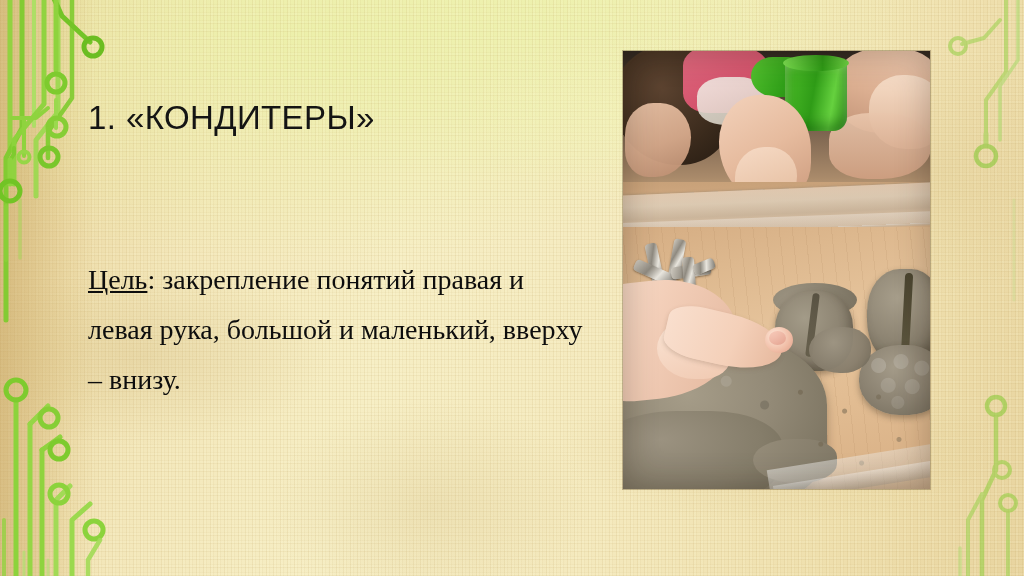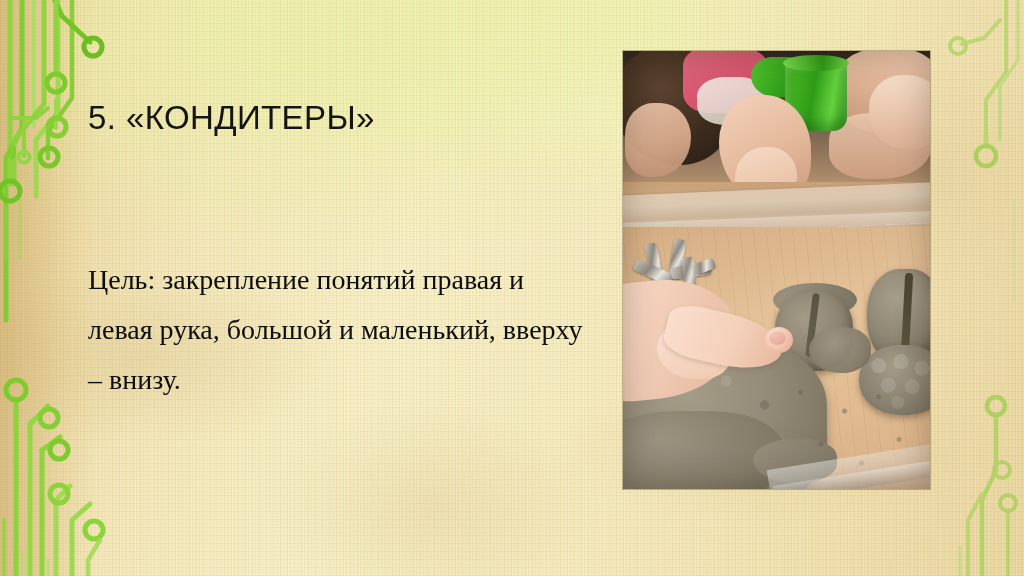--- a/index.html
+++ b/index.html
@@ -104,21 +104,21 @@
     position: absolute;
     left: 88px;
     top: 255px;
     width: 500px;
     font-family: "Liberation Serif", serif;
     font-size: 28px;
     font-weight: 400;
     color: #0d0d0d;
     line-height: 50px;
   }
-  #body-text .u { text-underline-offset: 2px; text-align: right; }
+  #body-text .u { text-decoration: underline; text-underline-offset: 2px; text-align: right; }
 
   
   #photo {
     position: absolute;
     left: 623px;
     top: 51px;
     width: 307px;
     height: 438px;
     overflow: hidden;
     background: #9d8f77;
@@ -463,21 +463,21 @@
 
       <path d="M1008,586 L1008,540 L1008,512" stroke="#9ad24c" stroke-width="4"></path>
       <circle cx="1008" cy="503" r="8" stroke="#8ecd3a" stroke-width="4"></circle>
 
       <path d="M960,586 L960,548" stroke="#a8d96a" stroke-width="3.5" opacity="0.8"></path>
 
       <path d="M1014,200 L1014,300" stroke="#b6dd84" stroke-width="3" opacity="0.5"></path>
     </g>
   </svg>
 
-  <div id="title">5. «КОНДИТЕРЫ»</div>
+  <div id="title">1. «КОНДИТЕРЫ»</div>
 
   <div id="body-text">
     <span class="u">Цель</span><span>: закрепление понятий правая и левая рука, большой и маленький, вверху – внизу.</span>
   </div>
 
   <div id="photo">
 
     <div class="ph p-wall"></div>
     <div class="ph p-child-left-hair"></div>
     <div class="ph p-child-left-face"></div>

